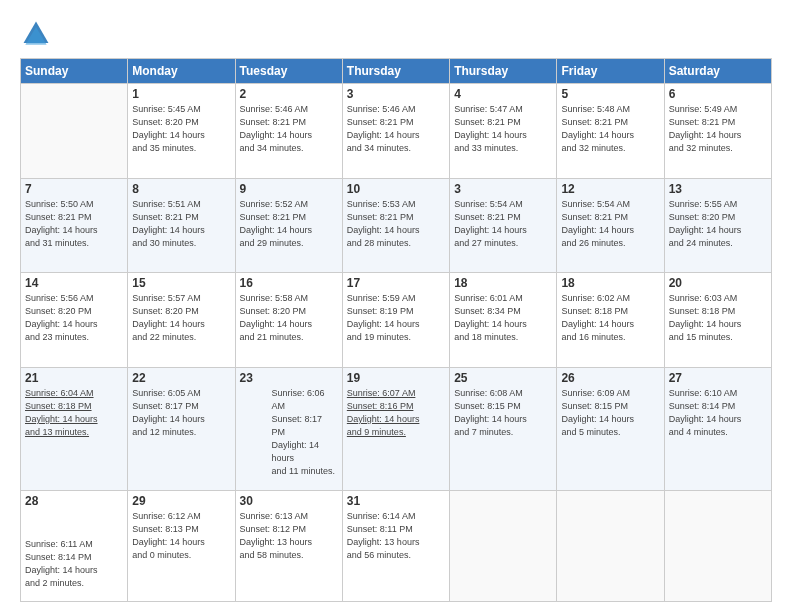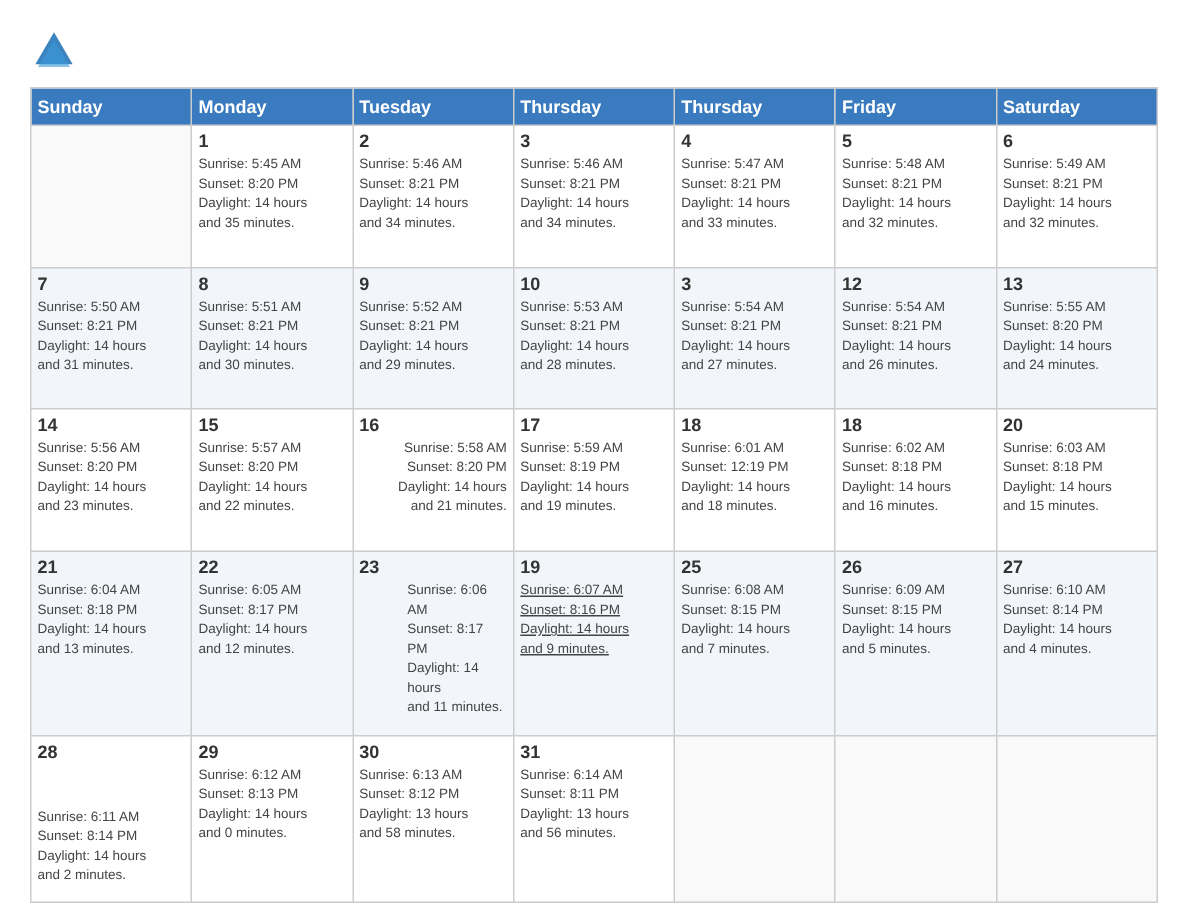--- a/index.html
+++ b/index.html
@@ -244,36 +244,36 @@
           </td>
           <td>
             <span class="day-number">15</span>
             <div class="day-info" style="white-space: pre-line;">Sunrise: 5:57 AM
 Sunset: 8:20 PM
 Daylight: 14 hours
 and 22 minutes.</div>
           </td>
           <td>
             <span class="day-number">16</span>
-            <div class="day-info" style="white-space: pre-line; text-align: right;">Sunrise: 5:58 AM
+            <div class="day-info" style="white-space: pre-line;">Sunrise: 5:58 AM
 Sunset: 8:20 PM
 Daylight: 14 hours
 and 21 minutes.</div>
           </td>
           <td>
             <span class="day-number">17</span>
             <div class="day-info" style="white-space: pre-line;">Sunrise: 5:59 AM
 Sunset: 8:19 PM
 Daylight: 14 hours
 and 19 minutes.</div>
           </td>
           <td>
             <span class="day-number">18</span>
             <div class="day-info" style="white-space: pre-line;">Sunrise: 6:01 AM
-Sunset: 12:19 PM
+Sunset: 8:34 PM
 Daylight: 14 hours
 and 18 minutes.</div>
           </td>
           <td>
             <span class="day-number">18</span>
             <div class="day-info" style="white-space: pre-line;">Sunrise: 6:02 AM
 Sunset: 8:18 PM
 Daylight: 14 hours
 and 16 minutes.</div>
           </td>
@@ -281,21 +281,21 @@
             <span class="day-number">20</span>
             <div class="day-info" style="white-space: pre-line;">Sunrise: 6:03 AM
 Sunset: 8:18 PM
 Daylight: 14 hours
 and 15 minutes.</div>
           </td>
         </tr>
         <tr class="row-alt">
           <td>
             <span class="day-number">21</span>
-            <div class="day-info" style="white-space: pre-line;">Sunrise: 6:04 AM
+            <div class="day-info" style="white-space: pre-line; text-decoration: underline;">Sunrise: 6:04 AM
 Sunset: 8:18 PM
 Daylight: 14 hours
 and 13 minutes.</div>
           </td>
           <td>
             <span class="day-number">22</span>
             <div class="day-info" style="white-space: pre-line;">Sunrise: 6:05 AM
 Sunset: 8:17 PM
 Daylight: 14 hours
 and 12 minutes.</div>

